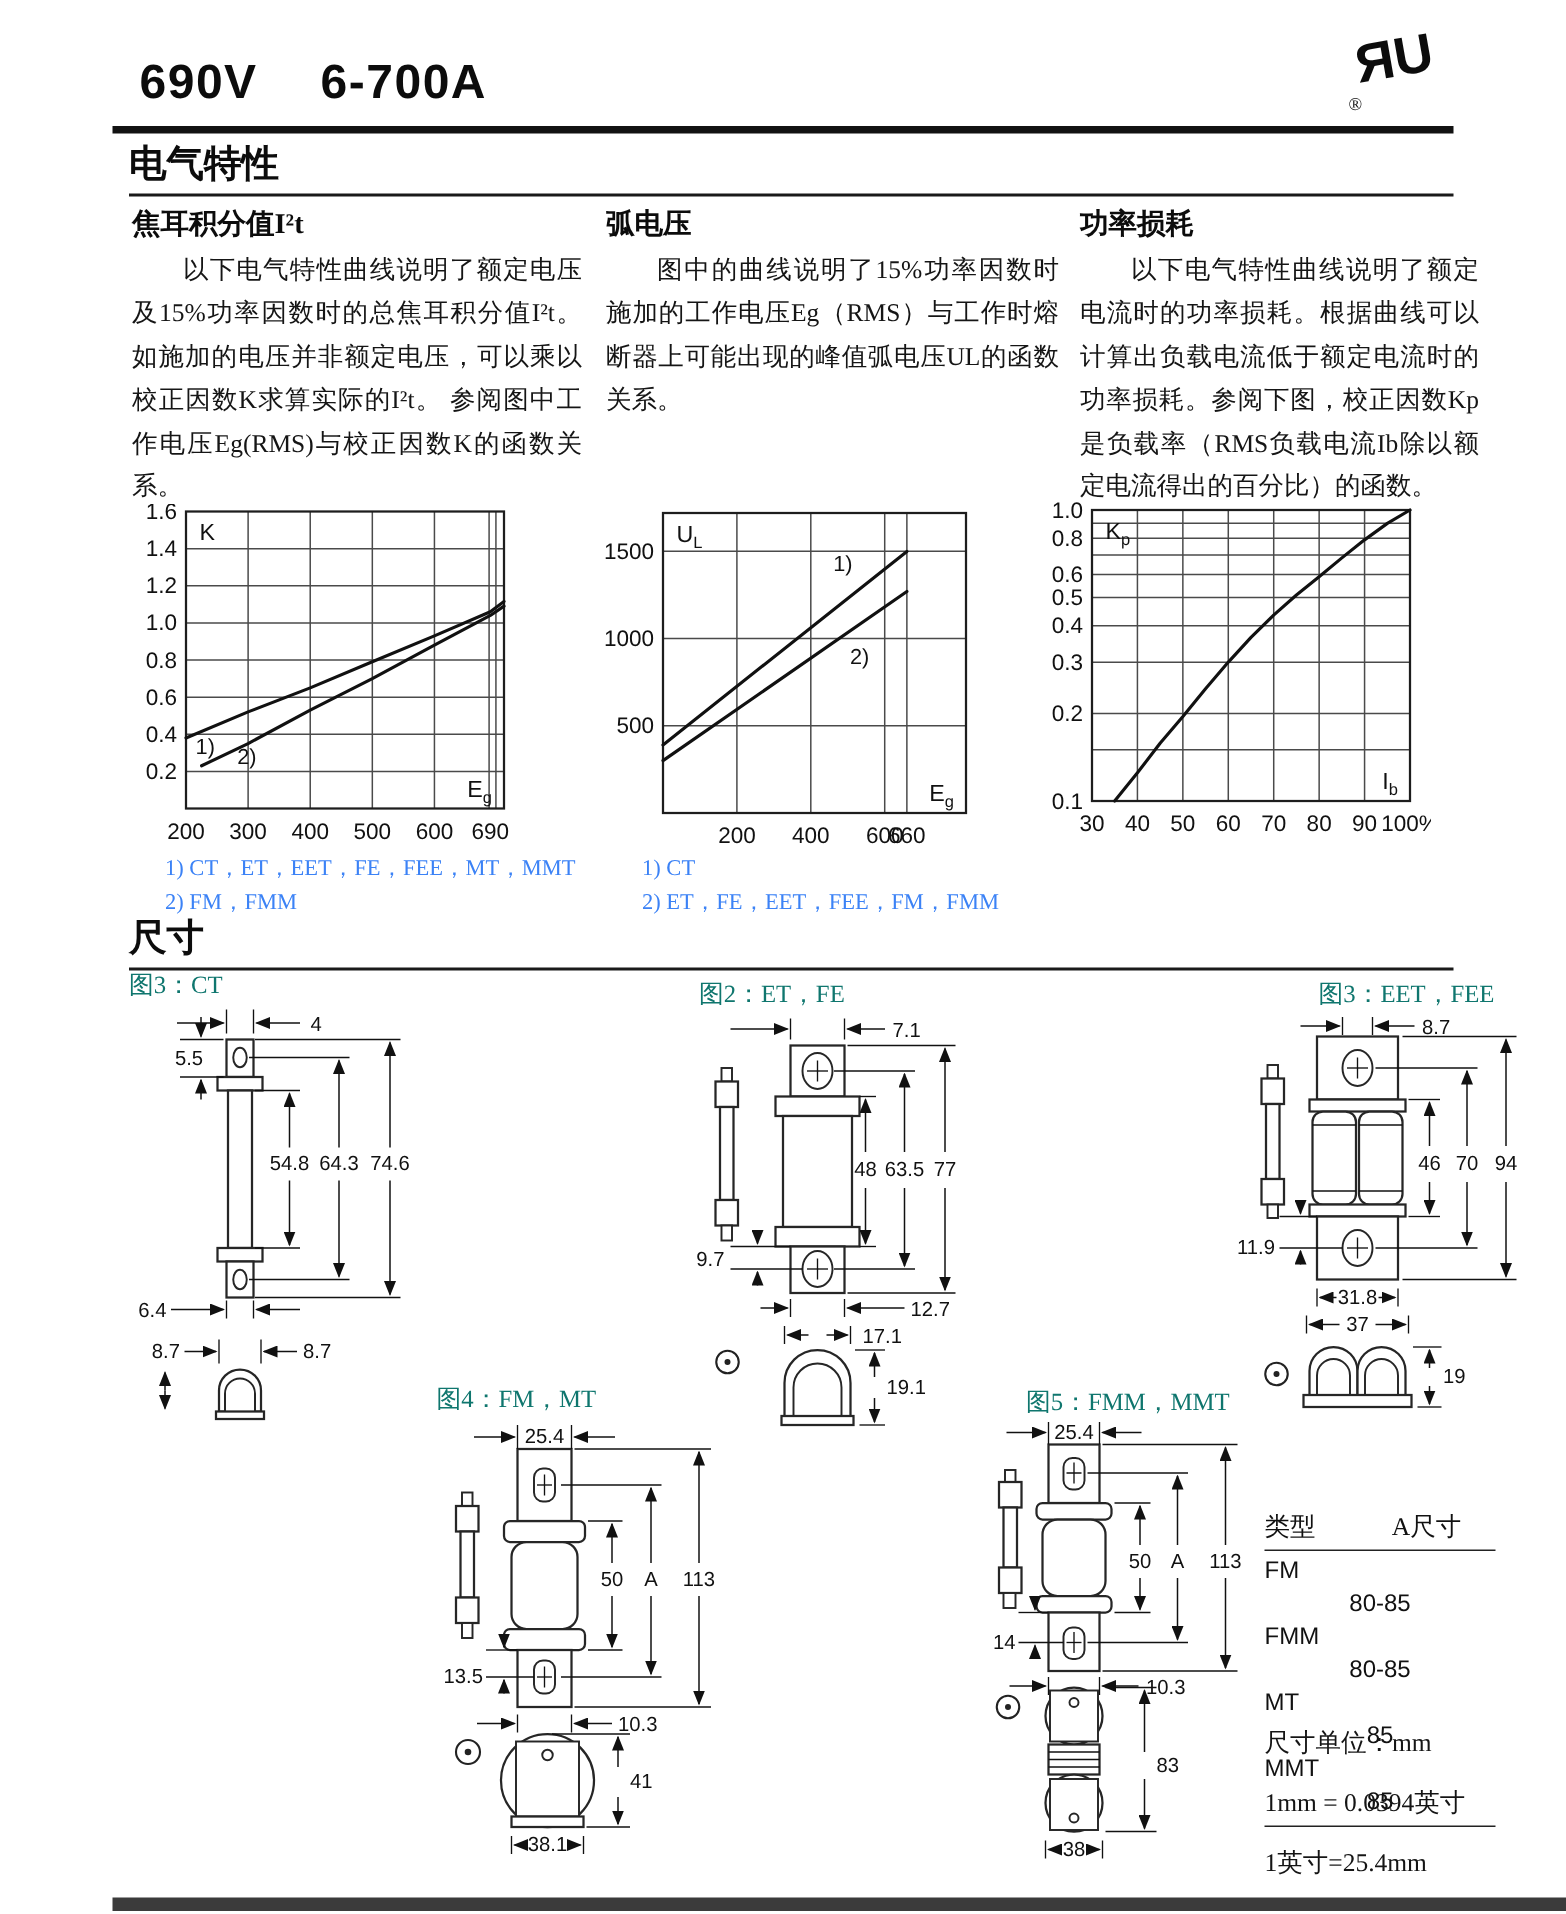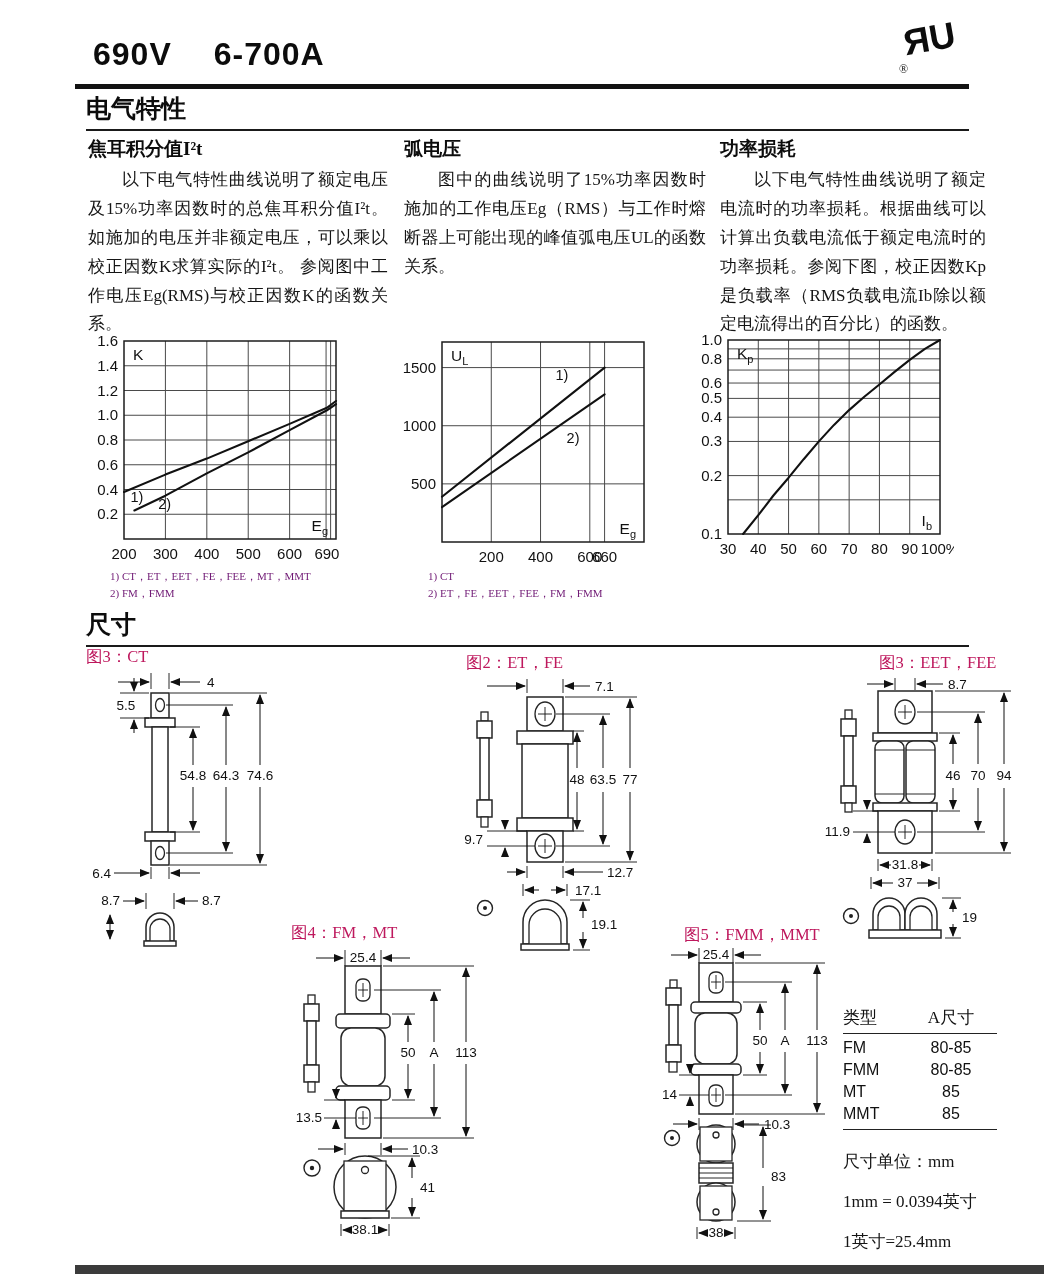--- a/index.html
+++ b/index.html
@@ -16,36 +16,36 @@
   #ul-reg{left:899px;top:62px;font-size:12px;}
   .rule-thick{left:75px;width:894px;height:5px;background:#121212;}
   .rule-thin{left:86px;width:883px;height:2px;background:#1a1a1a;}
   .section-title{font-weight:bold;font-size:25px;color:#0c0c0c;}
   .col-heading{font-weight:bold;font-size:19px;color:#0c0c0c;}
   .col-body{font-size:17px;line-height:1.7;text-align:justify;text-indent:2em;color:#151515;}
   
   svg text.tick{font-family:"Liberation Sans","DejaVu Sans",sans-serif;font-size:15px;fill:#111;}
   svg text.anno{font-family:"Liberation Sans","DejaVu Sans",sans-serif;font-size:14.5px;fill:#111;}
   svg text.corner{font-family:"Liberation Sans","DejaVu Sans",sans-serif;font-size:15.5px;fill:#111;}
-  .legend{font-size:11px;line-height:1.5;color:#701a75;}
+  .legend{font-size:15px;line-height:1.5;color:#3b82f6;}
   .legend span{display:block;}
   
-  .fig-caption{font-size:16.5px;color:#be185d;text-align:right;}
+  .fig-caption{font-size:16.5px;color:#0f766e;text-align:right;}
   svg .part{fill:#fff;stroke:#262626;stroke-width:1.5;}
   svg .part2{fill:#fff;stroke:#262626;stroke-width:1.3;}
   svg .dimline{stroke:#111;stroke-width:1;}
   svg .refline{stroke:#111;stroke-width:0.9;}
   svg text.dim{font-family:"Liberation Sans","DejaVu Sans",sans-serif;font-size:13.5px;fill:#111;}
   
   #type-table{left:843px;top:1006px;width:154px;}
   #type-table .hdr{display:flex;font-size:17px;padding-bottom:4px;border-bottom:1.5px solid #222;}
   #type-table .hdr .c1{width:62px;}
   #type-table .hdr .c2{flex:1;text-align:center;}
   #type-table .row{display:flex;font-family:"Liberation Sans","DejaVu Sans",sans-serif;
-                   font-size:16px;line-height:22px;}
+                   font-size:16px;line-height:22px;flex-direction:column;}
   #type-table .row .c1{width:62px;}
   #type-table .row .c2{flex:1;text-align:center;}
   #type-table .body{border-bottom:1.5px solid #222;padding:3px 0 4px 0;}
   .note-line{font-size:17px;color:#151515;}
   #footer-bar{left:75px;top:1265px;width:969px;height:9px;background:#3b3b3b;}
 </style>
 </head>
 <body>
 
 <div id="page">

